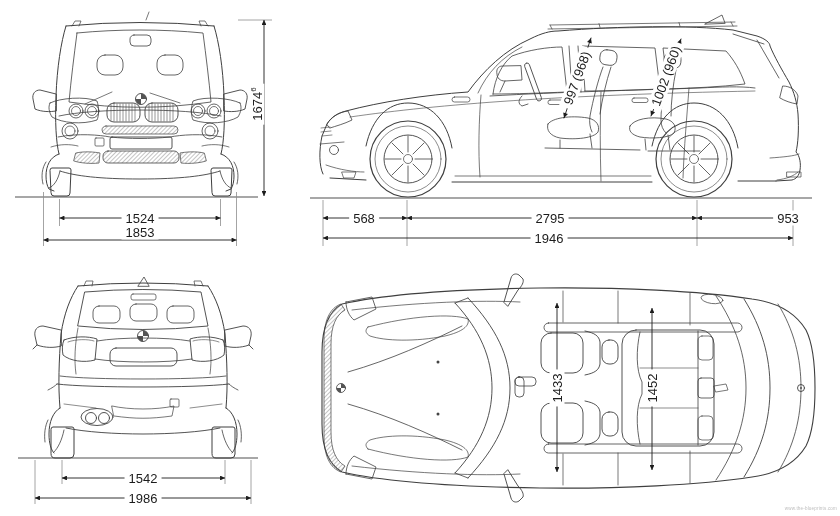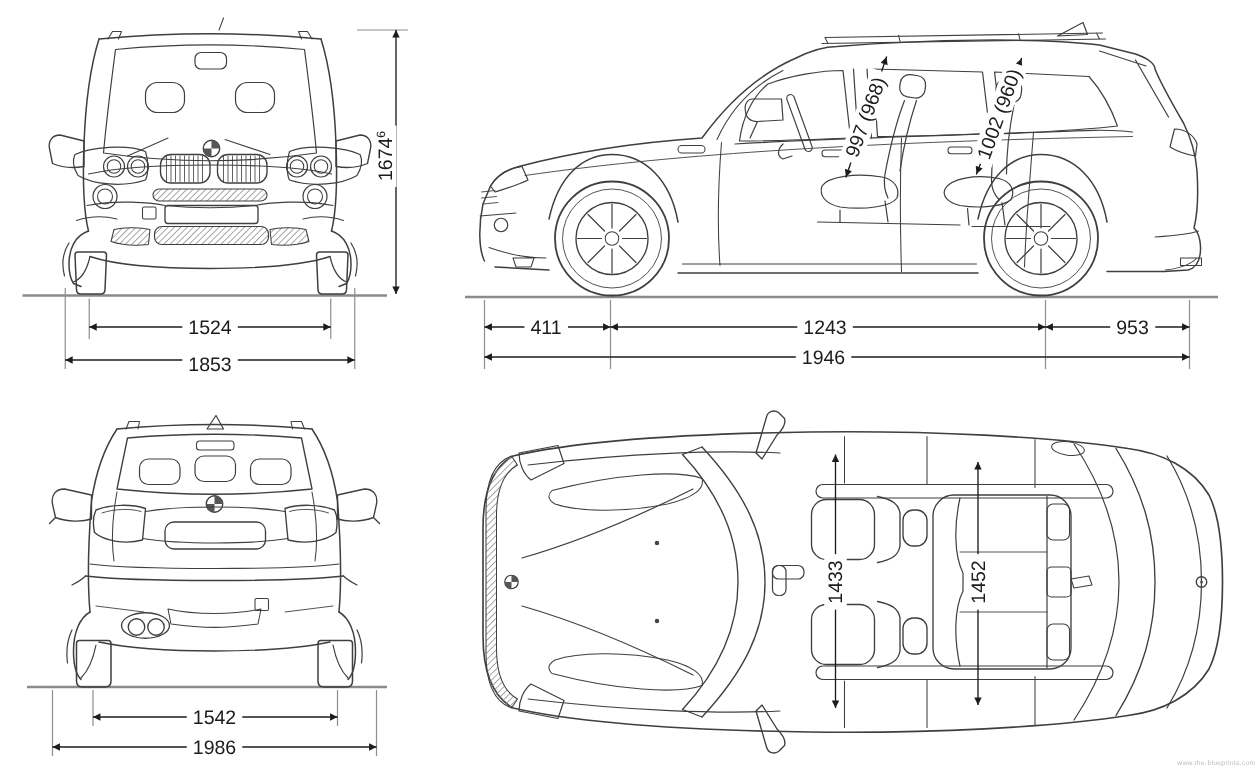--- a/index.html
+++ b/index.html
@@ -355,26 +355,26 @@
         <circle cx="801" cy="388" r="1" fill="#555" stroke="none"></circle>
       </g>
     </g>
     <g>
       <line class="dimline" x1="557" y1="303" x2="557" y2="472" stroke-width="0.9" marker-start="url(#mT)" marker-end="url(#mT)"></line>
       <line class="dimline" x1="652" y1="308" x2="652" y2="470" stroke-width="0.9" marker-start="url(#mT)" marker-end="url(#mT)"></line>
     </g>
   </svg>
 
   <span class="dim" style="left:140px;top:218px">1524</span>
-  <span class="dim" style="left:140px;top:243px">1853</span>
+  <span class="dim" style="left:140px;top:232px">1853</span>
   <span class="dim rot90" style="left:257px;top:104px"><span>1674</span><sup>6</sup></span>
 
-  <span class="dim" style="left:364px;top:218px">411</span>
-  <span class="dim" style="left:550px;top:218px">1243</span>
-  <span class="dim" style="left:755px;top:218px">953</span>
+  <span class="dim" style="left:364px;top:218px">568</span>
+  <span class="dim" style="left:550px;top:218px">2795</span>
+  <span class="dim" style="left:788px;top:218px">953</span>
   <span class="dim" style="left:549px;top:238px">1946</span>
   <span class="dim rot70" style="left:577px;top:78px">997 (968)</span>
   <span class="dim rot70" style="left:666px;top:76px">1002 (960)</span>
 
   <span class="dim" style="left:143px;top:478px">1542</span>
   <span class="dim" style="left:143px;top:498px">1986</span>
 
   <span class="dim rot90" style="left:557px;top:388px">1433</span>
   <span class="dim rot90" style="left:652px;top:388px">1452</span>
 

